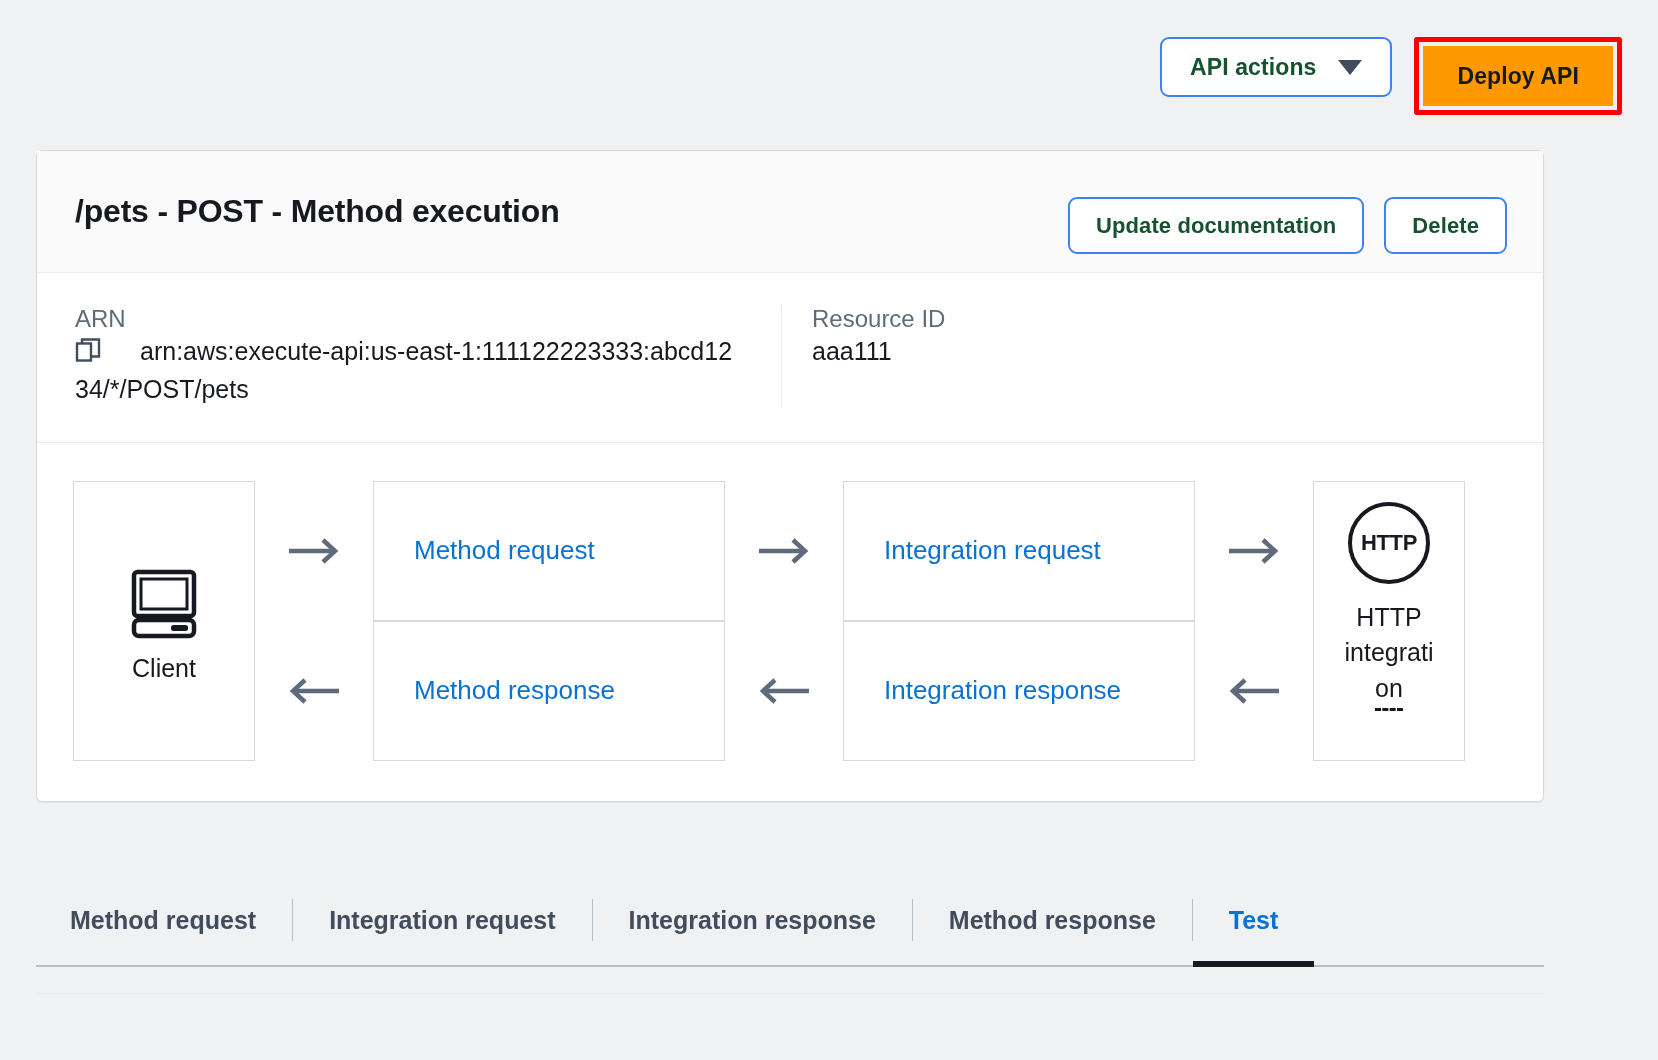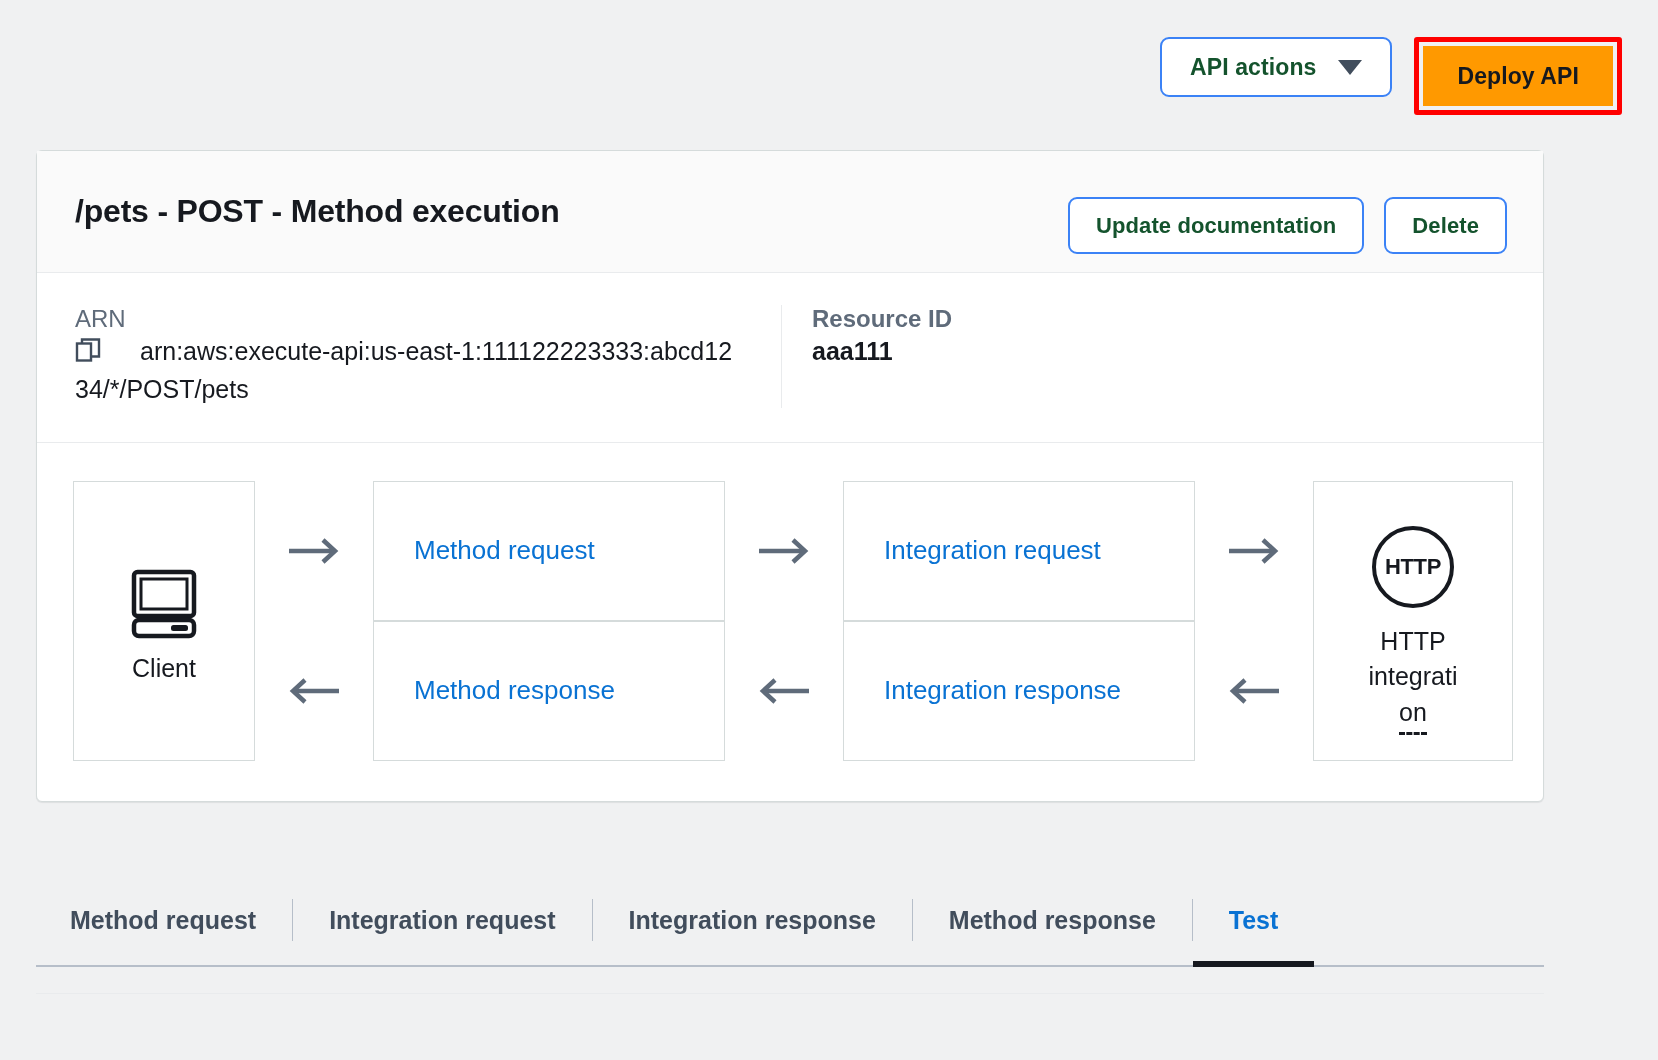--- a/index.html
+++ b/index.html
@@ -121,21 +121,20 @@
   }
   .info-col {
     padding: 0 38px;
   }
   .info-col.arn {
     width: 745px;
     border-right: 1px solid #e9ebed;
   }
   .info-col.rid {
     padding-left: 30px;
-    font-weight: bold;
   }
   .info-label {
     font-size: 24px;
     color: #5f6b7a;
     margin-bottom: 0;
     line-height: 1.2;
   }
   .info-value {
     font-size: 25px;
     color: #16191f;
@@ -207,28 +206,28 @@
   }
   .flow-link {
     color: #0972d3;
     font-size: 26px;
     text-decoration: none;
     cursor: pointer;
   }
   .col-method { width: 352px; }
   .col-integration { width: 352px; }
   .flow-http {
-    width: 200px;
+    width: 152px;
     flex: none;
     border: 1px solid #d5dbdb;
     background: #fff;
     display: flex;
     flex-direction: column;
     align-items: center;
-    padding-top: 44px;
+    padding-top: 20px;
   }
   .http-circle {
     width: 82px;
     height: 82px;
     border: 4px solid #16191f;
     border-radius: 50%;
     display: flex;
     align-items: center;
     justify-content: center;
     font-size: 22px;

